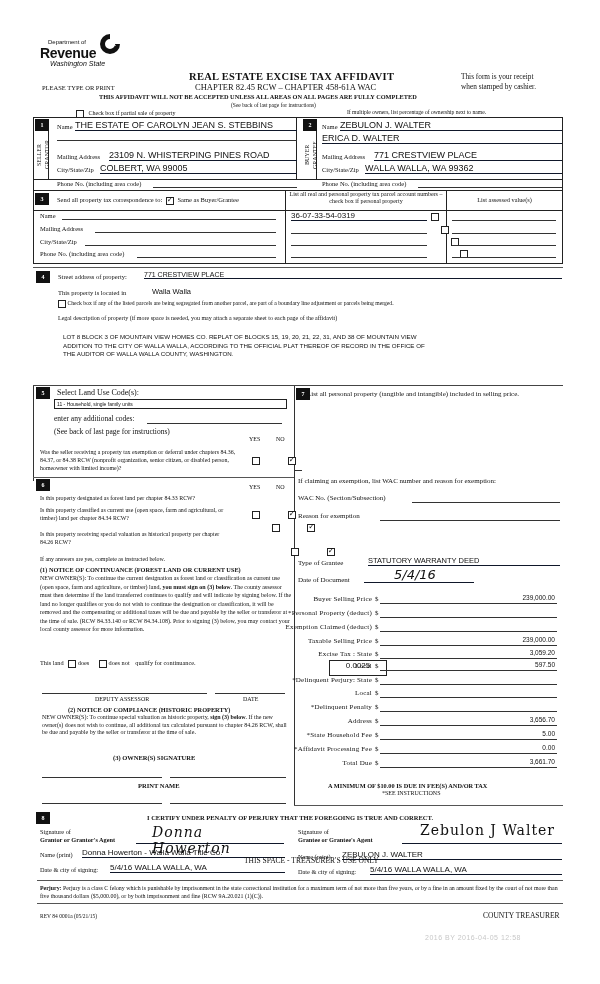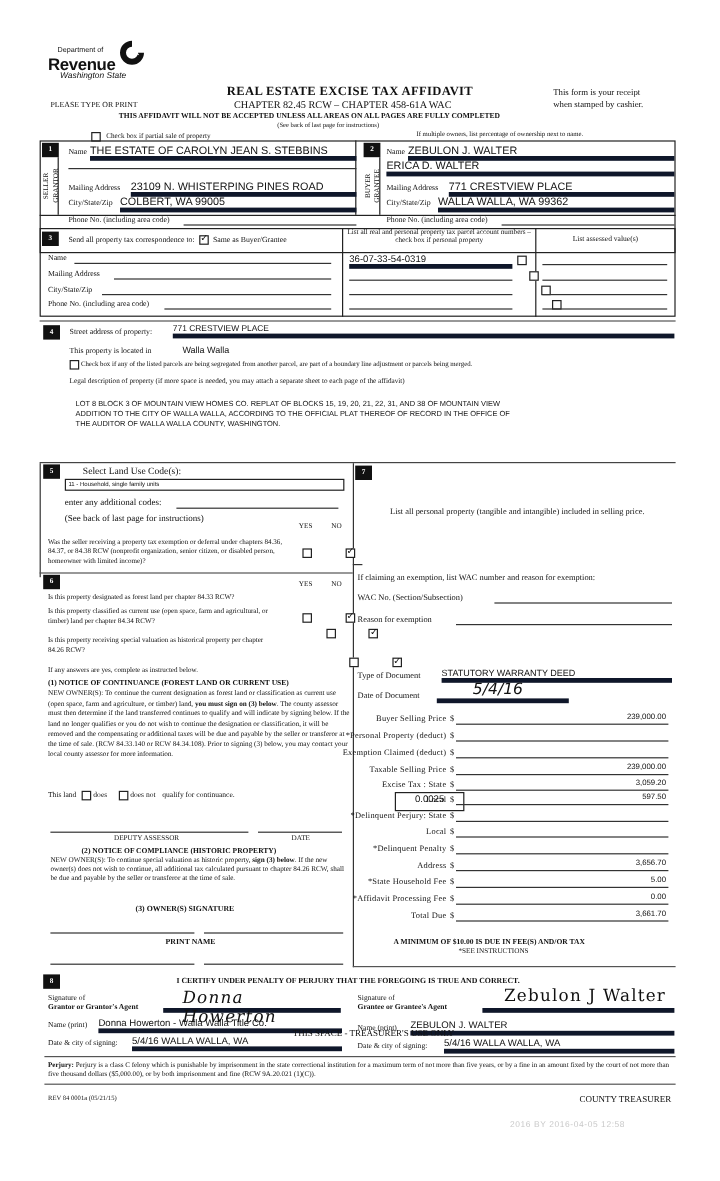--- a/index.html
+++ b/index.html
@@ -1,20 +1,20 @@
 <!DOCTYPE html>
 <html><head>
 <meta charset="utf-8">
 <style>
   * { box-sizing: border-box; margin: 0; padding: 0; }
   html, body { width: 600px; height: 984px; background: #fff; overflow: hidden; }
   body { font-family: "Liberation Serif", serif; color: #111; font-size: 7px; position: relative; }
   .abs { position: absolute; }
   .sans { font-family: "Liberation Sans", sans-serif; }
-  .uline { border-bottom: 4px solid #0f172a; }
+  .uline { border-bottom: 1px solid #0f172a; }
   .box { border: 1px solid #222; }
   .secnum { position: absolute; background: #111; color: #fff; width: 14px; height: 12px; font-size: 6px; text-align: center; line-height: 12px; font-weight: bold; }
   .cb { display: inline-block; width: 8px; height: 8px; border: 1px solid #222; background: #fff; vertical-align: middle; position: relative; }
   .cb.checked::after { content: "\2713"; position: absolute; left: 0px; top: -3px; font-size: 8px; font-family: "DejaVu Sans", sans-serif; }
   .vlabel { position: absolute; writing-mode: vertical-rl; transform: rotate(180deg); font-size: 7px; text-align: center; line-height: 8px; }
   .line { position: absolute; border-bottom: 1px solid #333; }
   .lbl { position: absolute; font-size: 6.5px; white-space: nowrap; }
   .val { position: absolute; font-family: "Liberation Sans", sans-serif; font-size: 9px; white-space: nowrap; }
   .tax-row { position: absolute; left: 300px; width: 260px; height: 12px; font-size: 7px; }
   .tax-row .tl { position: absolute; right: 188px; top: 0; white-space: nowrap; letter-spacing: 0.2px; }
@@ -145,21 +145,21 @@
     <div>THE AUDITOR OF WALLA WALLA COUNTY, WASHINGTON.</div>
   </div>
 </div>
 
 <div class="abs" style="left:33px;top:385px;width:530px;height:1px;background:#444;"></div>
 <div class="abs" style="left:294px;top:386px;width:1px;height:420px;background:#333;"></div>
 <div class="abs" style="left:33px;top:386px;width:1px;height:95px;background:#333;"></div>
 
 <div>
   <div class="secnum" style="left:36px;top:387px;">5</div>
-  <div class="abs" style="left:57px;top:388px;font-size:8px;margin-left:12px;">Select Land Use Code(s):</div>
+  <div class="abs" style="left:57px;top:388px;font-size:8px;">Select Land Use Code(s):</div>
   <div class="abs box sans" style="left:54px;top:399px;width:233px;height:10px;font-size:5px;line-height:8px;padding-left:2px;">11 - Household, single family units</div>
   <div class="abs" style="left:54px;top:414px;font-size:7.5px;">enter any additional codes:</div>
   <div class="line" style="left:147px;top:423px;width:135px;"></div>
   <div class="abs" style="left:54px;top:427px;font-size:7.5px;">(See back of last page for instructions)</div>
   <div class="abs" style="left:249px;top:436px;font-size:6px;">YES</div>
   <div class="abs" style="left:276px;top:436px;font-size:6px;">NO</div>
   <div class="para" style="left:40px;top:448px;width:206px;font-size:5.9px;line-height:8px;">Was the seller receiving a property tax exemption or deferral under chapters 84.36, 84.37, or 84.38 RCW (nonprofit organization, senior citizen, or disabled person, homeowner with limited income)?</div>
   <span class="cb abs" style="left:252px;top:448px;"></span>
   <span class="cb abs checked" style="left:278px;top:448px;"></span>
 </div>
@@ -205,29 +205,29 @@
   <div class="abs" style="left:113px;top:754px;font-size:6.5px;font-weight:bold;">(3)  OWNER(S) SIGNATURE</div>
   <div class="line" style="left:42px;top:777px;width:120px;"></div>
   <div class="line" style="left:170px;top:777px;width:116px;"></div>
   <div class="abs" style="left:138px;top:782px;font-size:6.5px;font-weight:bold;">PRINT NAME</div>
   <div class="line" style="left:42px;top:803px;width:120px;"></div>
   <div class="line" style="left:170px;top:803px;width:116px;"></div>
 </div>
 
 <div>
   <div class="secnum" style="left:296px;top:388px;">7</div>
-  <div class="para" style="left:325px;top:389px;width:245px;font-size:7px;line-height:11px;text-indent:0;margin-top:32px;">List all  personal property (tangible and intangible) included in selling price.</div>
+  <div class="para" style="left:307px;top:389px;width:245px;font-size:7px;line-height:11px;text-indent:0;">List all  personal property (tangible and intangible) included in selling price.</div>
   <div class="abs" style="left:294px;top:470px;width:8px;height:1px;background:#333;"></div>
   <div class="abs" style="left:298px;top:477px;font-size:7px;">If claiming an exemption, list WAC number and reason for exemption:</div>
   <div class="abs" style="left:298px;top:494px;font-size:7px;">WAC No. (Section/Subsection)</div>
   <div class="line" style="left:412px;top:502px;width:148px;"></div>
   <div class="abs" style="left:298px;top:512px;font-size:7px;">Reason for exemption</div>
   <div class="line" style="left:380px;top:520px;width:180px;"></div>
 
-  <div class="abs" style="left:298px;top:559px;font-size:7px;">Type of Document</div>
+  <div class="abs" style="left:298px;top:559px;font-size:7px;">Type of Grantee</div>
   <div class="val uline" style="left:368px;top:556px;width:192px;font-size:7.5px;">STATUTORY WARRANTY DEED</div>
   <div class="abs" style="left:298px;top:576px;font-size:7px;">Date of Document</div>
   <div class="abs uline" style="left:364px;top:567px;width:110px;padding-left:30px;font-family:'DejaVu Sans',sans-serif;font-style:italic;font-size:13px;">5/4/16</div>
 
   <div class="tax-row" style="top:595px;">
     <span class="tl">Buyer Selling Price</span>
       <span class="ds">$</span>
     <span class="tv">239,000.00</span>
   </div>
   <div class="tax-row" style="top:609px;">

